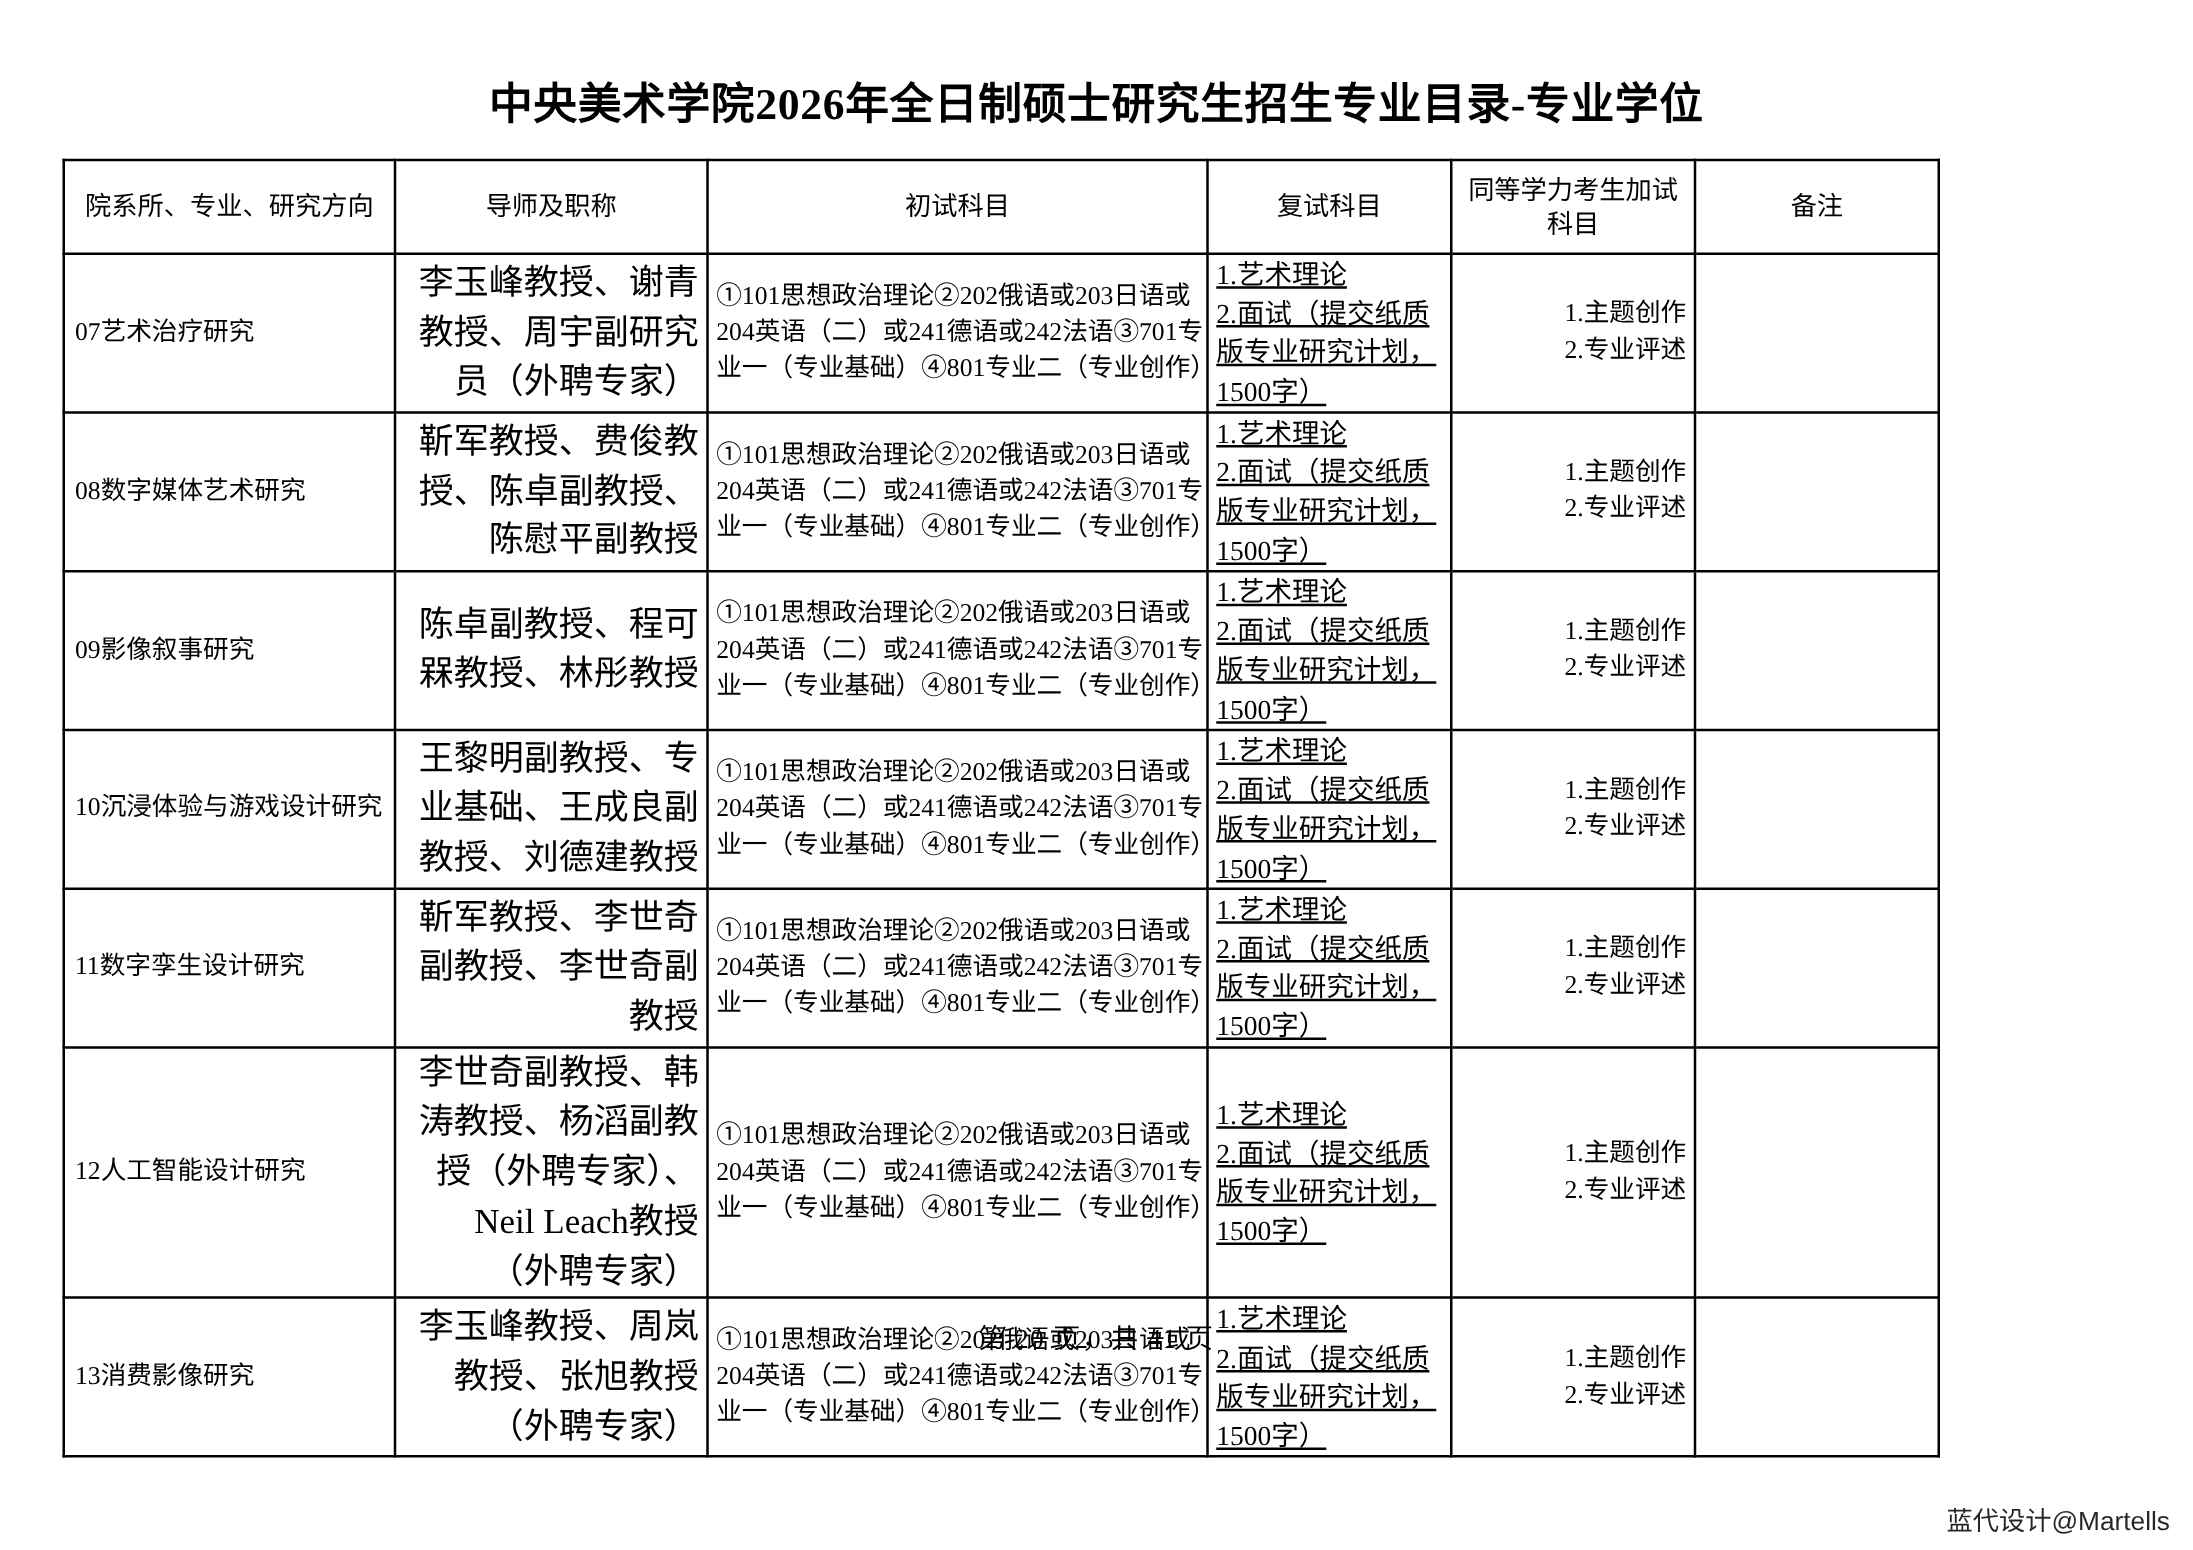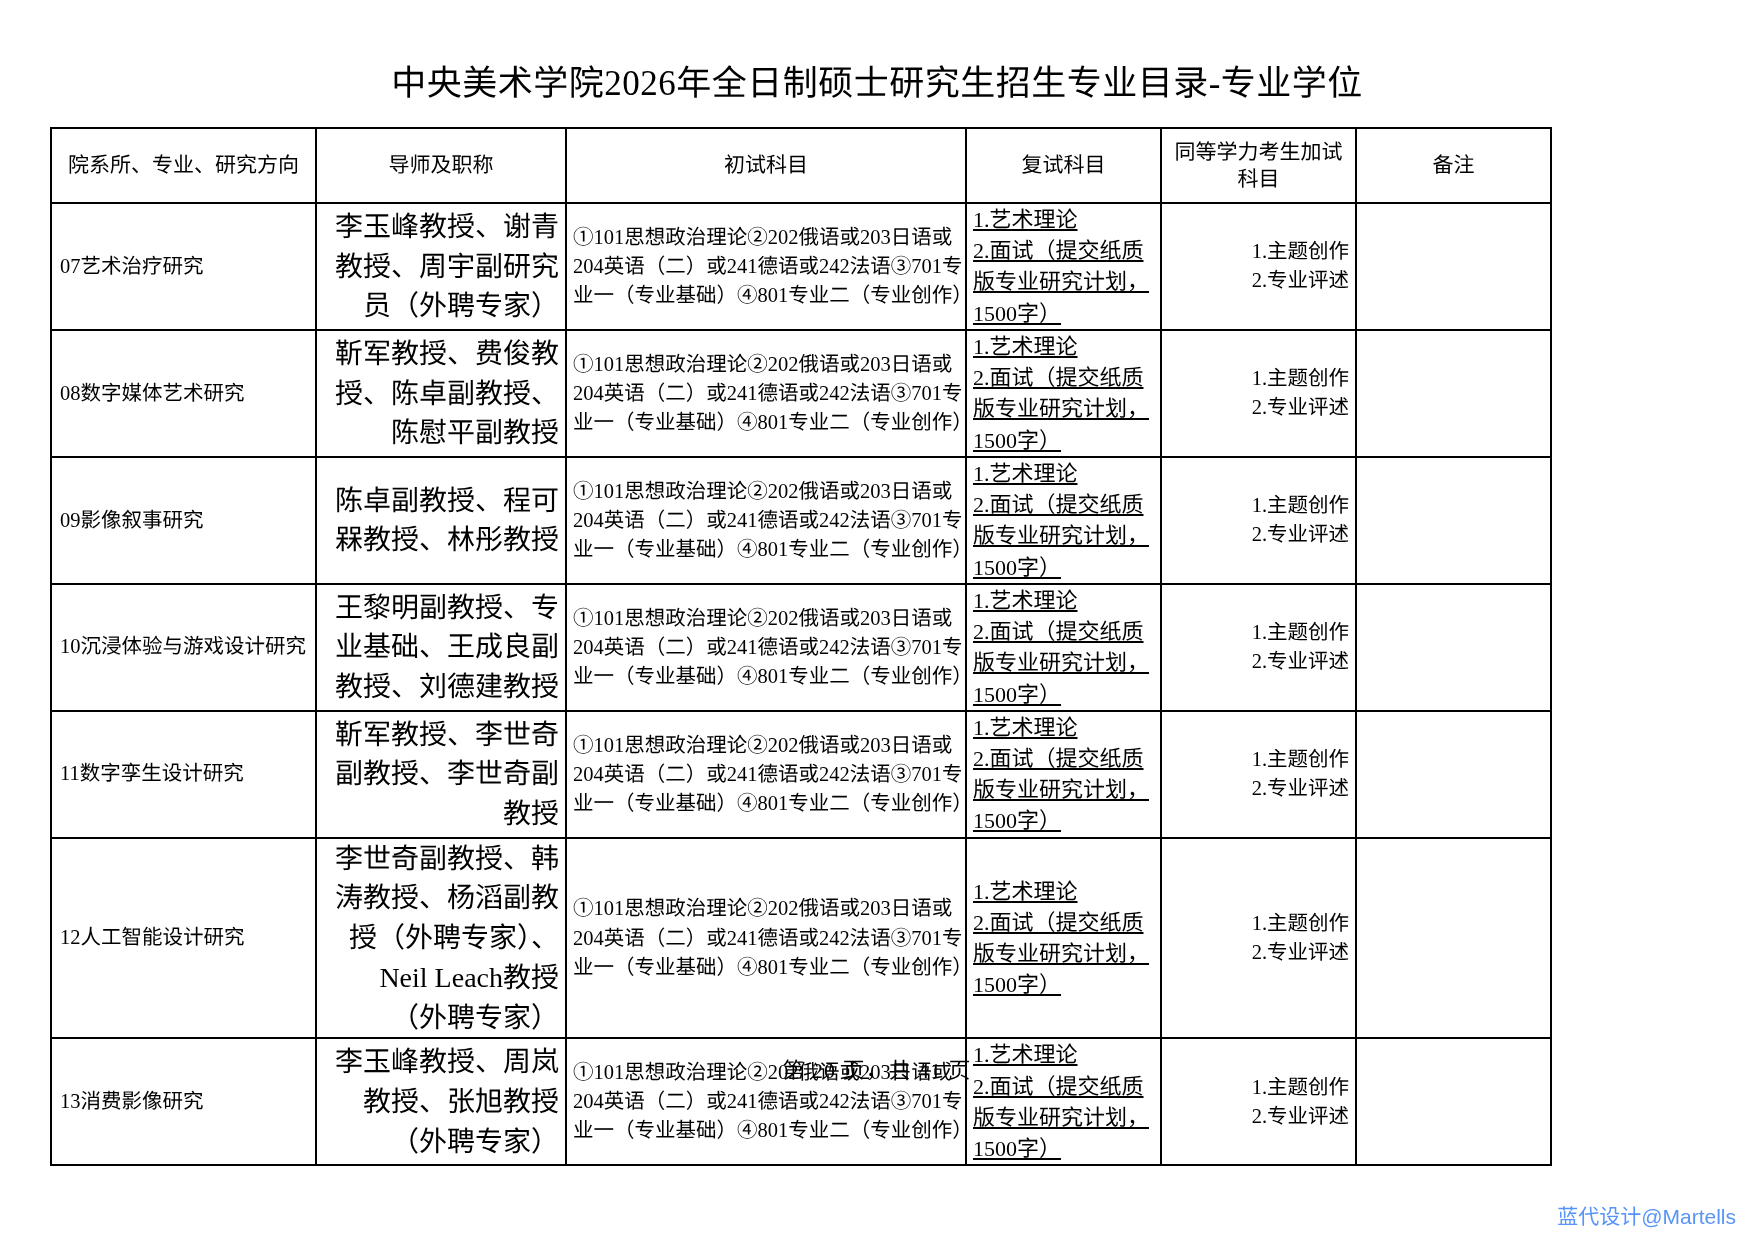--- a/index.html
+++ b/index.html
@@ -21,21 +21,21 @@
     width: 1754px;
     height: 1240px;
     box-sizing: border-box;
     padding: 0;
   }
 
   
   .doc-title {
     text-align: center;
     font-size: 35px;
-    font-weight: normal;
+    font-weight: bold;
     letter-spacing: 0.5px;
     line-height: 1.2;
     margin: 0;
     padding-top: 63px;
     font-family: "Liberation Serif", "DejaVu Serif", serif;
   }
 
   
   .table-wrap {
     padding: 0 50px;
@@ -121,21 +121,21 @@
     text-align: center;
     font-size: 22px;
     letter-spacing: 1px;
     font-family: "Liberation Serif", "DejaVu Serif", serif;
   }
   .watermark {
     position: absolute;
     right: 18px;
     bottom: 10px;
     font-size: 21px;
-    color: #3b82f6;
+    color: #000000;
     font-family: "Liberation Sans", "DejaVu Sans", sans-serif;
     opacity: 0.85;
     white-space: nowrap;
   }
 </style>
 </head>
 <body>
 
 <div class="page">
 

